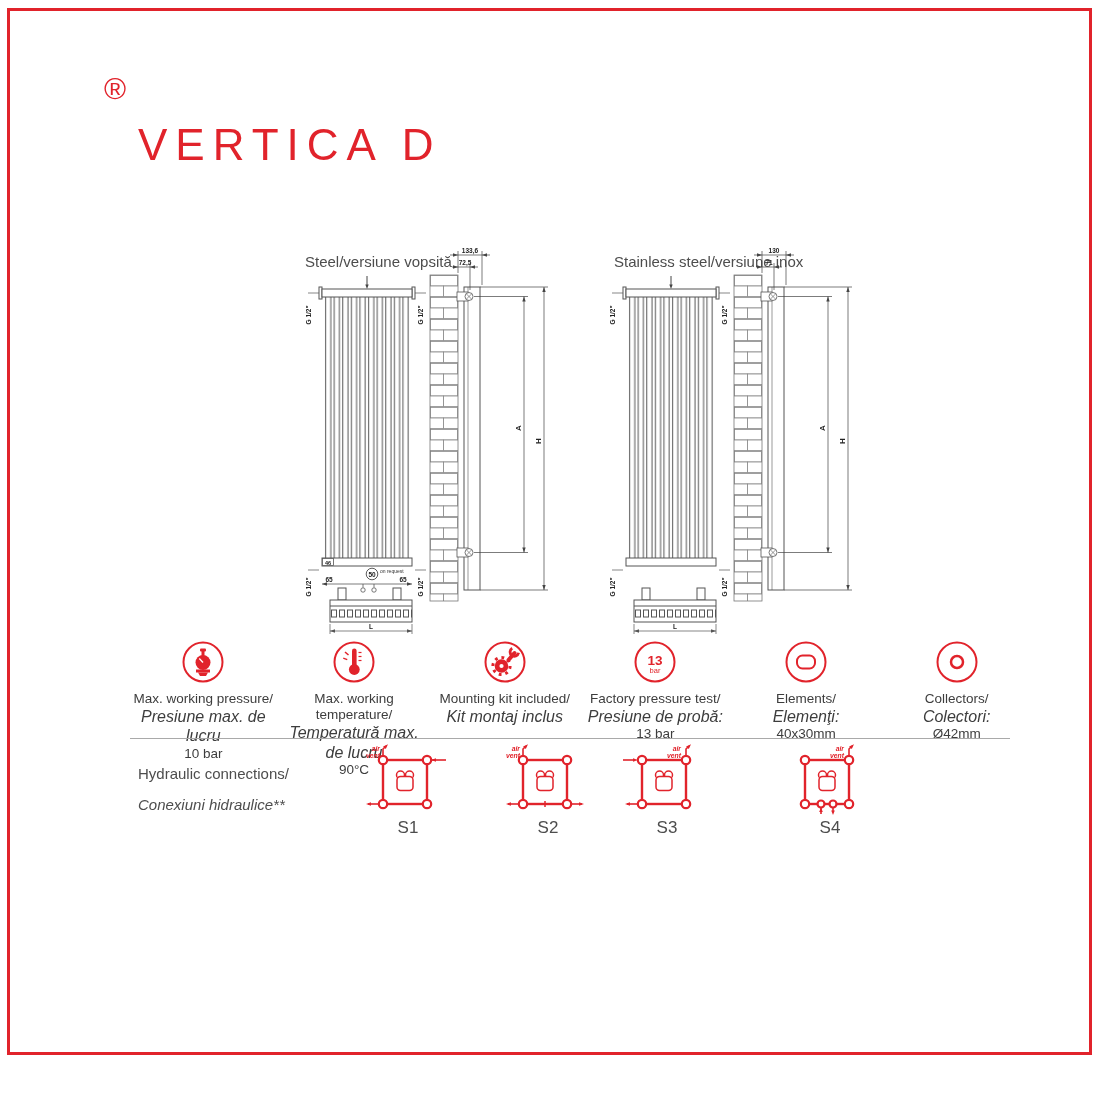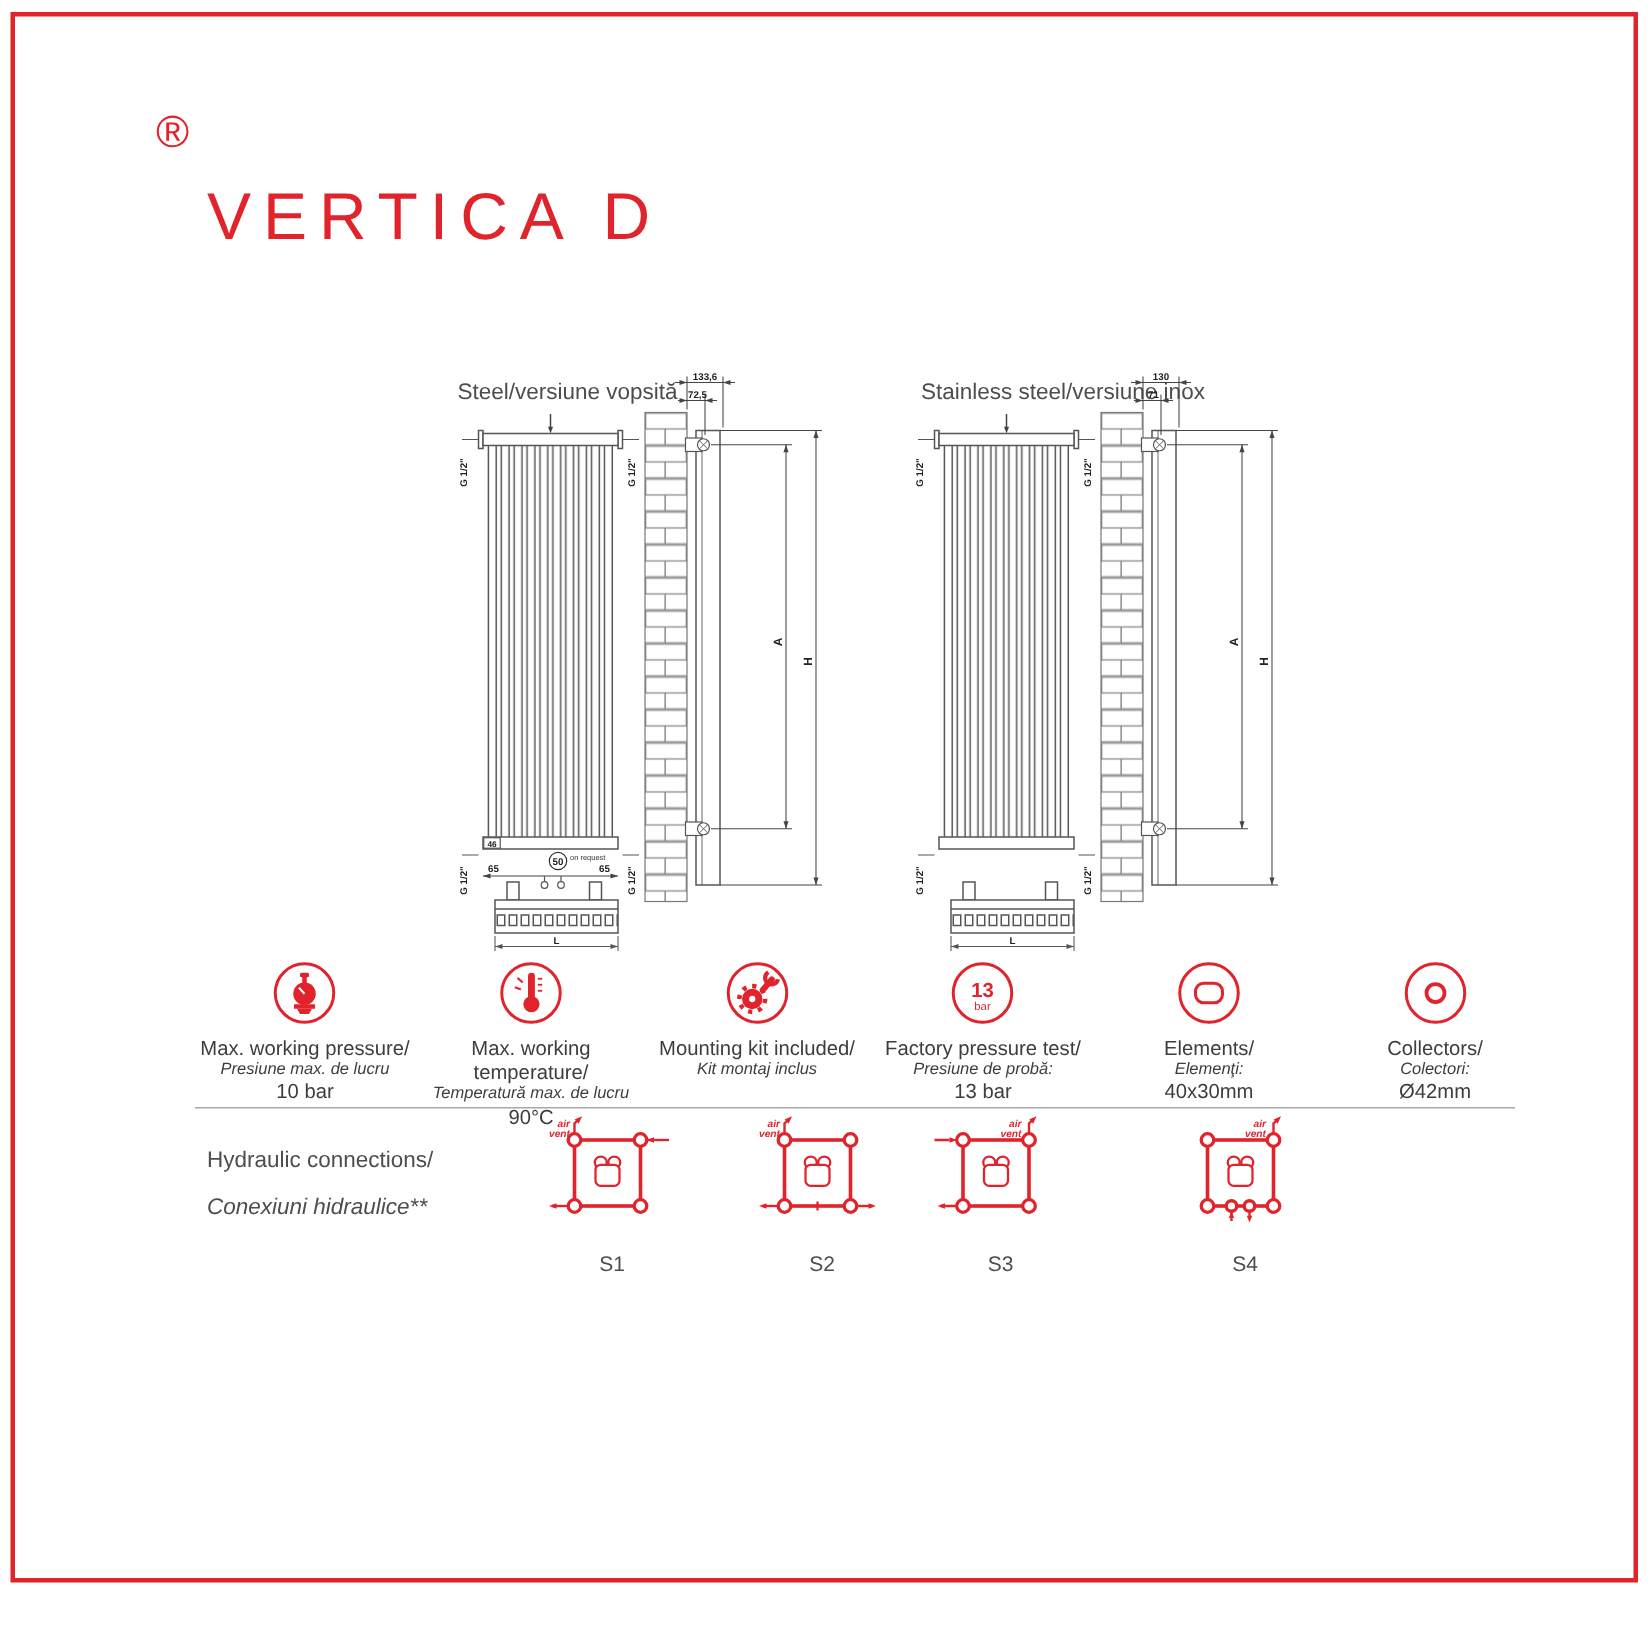--- a/index.html
+++ b/index.html
@@ -15,27 +15,27 @@
   svg.drawing{position:absolute;}
   svg text{font-family:"Liberation Sans",sans-serif;}
   .dim{font-size:6.5px;font-weight:bold;fill:var(--dim);}
   .dim-sm{font-size:5.5px;font-weight:bold;fill:var(--dim);}
   .dim-xs{font-size:5px;fill:#333;font-weight:normal;}
   .dim-ah{font-size:8px;font-weight:bold;fill:var(--dim);}
   .features{position:absolute;left:128px;top:640px;width:904px;display:flex;}
   .feature{flex:1;text-align:center;}
   .feature svg{display:block;margin:0 auto 7px auto;}
   .feat-title,.feat-val{font-size:13.5px;color:#3d3d3d;line-height:1.2;}
-  .feat-sub{font-size:11px;color:#3d3d3d;font-style:italic;line-height:1.2;}
+  .feat-sub{font-size:16px;color:#3d3d3d;font-style:italic;line-height:1.2;}
   .divider{position:absolute;left:130px;top:738px;width:880px;height:1px;background:#a9a9a9;}
   .hydro-title{position:absolute;left:138px;top:765px;font-size:15px;color:var(--ink);line-height:1.25;}
   .hydro-sub{font-style:italic;margin-top:12px;}
   .scheme{position:absolute;width:100px;text-align:center;}
   .scheme svg{display:block;}
-  .scheme-label{font-size:14px;color:var(--ink);margin-top:18px;}
+  .scheme-label{font-size:17px;color:var(--ink);margin-top:2px;}
   .vent{font-size:6.8px;font-weight:bold;font-style:italic;fill:var(--red);}
 </style>
 </head>
 <body>
 
 <div class="frame"></div>
 <div class="reg">®</div>
 <div class="title">VERTICA D</div>
 
 <div class="drawing-label" style="left:305px;top:253px;">Steel/versiune vopsită</div>

